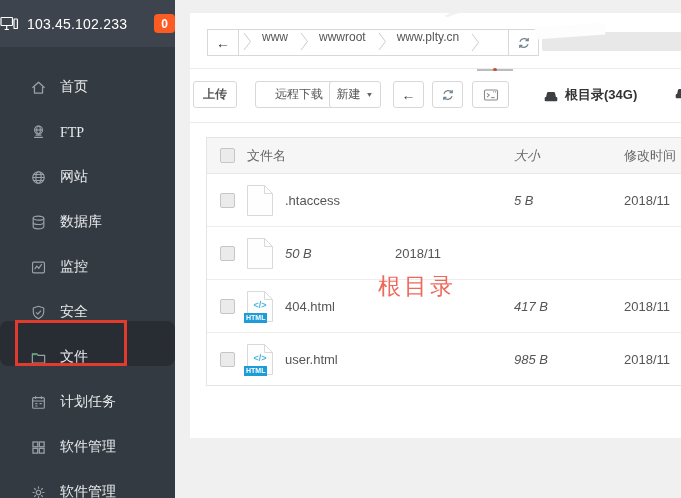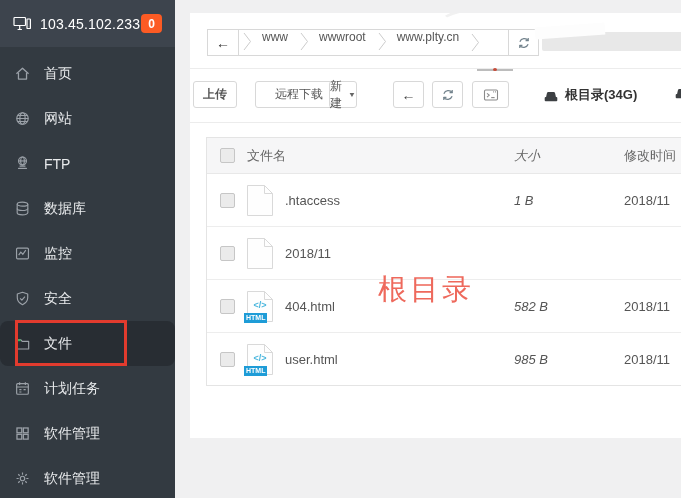--- a/index.html
+++ b/index.html
@@ -1,27 +1,27 @@
 <!DOCTYPE html>
 <html><head>
 <meta charset="utf-8">
 <style>
   html,body{margin:0;padding:0;background:#fff;}
   .app{position:relative;width:681px;height:498px;overflow:hidden;
        background:#f0f0f1;font-family:"Liberation Sans","DejaVu Sans",sans-serif;
        -webkit-font-smoothing:antialiased;}
   
   .sidebar{position:absolute;left:0;top:0;width:175px;height:498px;background:#333a41;}
-  .sb-header{height:47px;background:#3d444d;display:flex;align-items:center;padding:0 13px;}
+  .sb-header{height:47px;background:#3d444d;display:flex;align-items:center;padding:0 0;}
   .sb-header .hicon{display:flex;margin-right:8px;}
   .sb-ip{color:#fff;font-size:14px;flex:1;letter-spacing:.2px;}
   .sb-badge{min-width:13px;height:19px;padding:0 4px;background:#fc5b24;border-radius:4px;
             color:#fff;font-size:12px;font-weight:bold;display:flex;align-items:center;justify-content:center;}
   .menu{padding-top:4px;}
-  .menu-item{height:45px;display:flex;align-items:center;padding-left:14px;cursor:pointer;}
+  .menu-item{height:45px;display:flex;align-items:flex-end;padding-left:30px;cursor:pointer;font-family:Liberation Serif, serif;}
   .menu-item.active{background:#282d33;border-radius:8px;}
   .micon{width:17px;height:17px;display:flex;margin-right:13px;color:#9ba1a8;}
   .mlabel{color:#e8eaec;font-size:14px;}
   .ann-box{position:absolute;left:15px;top:320px;width:106px;height:40px;
            border:3px solid #e23b2e;pointer-events:none;}
   
   .panel{position:absolute;left:190px;top:13px;width:491px;height:425px;background:#fff;overflow:hidden;}
   .crumb{position:absolute;left:17px;top:16px;width:330px;height:25px;border:1px solid #d8d8d8;
          display:flex;align-items:stretch;background:#fff;font-size:12px;color:#555;}
   .crumb-back{width:30px;display:flex;align-items:center;justify-content:center;
@@ -37,21 +37,21 @@
   .smudge1{position:absolute;left:250px;top:-6px;width:70px;height:16px;border:3px solid #f1f1f1;
            border-color:#f1f1f1 transparent transparent transparent;border-radius:50%;transform:rotate(-6deg);}
   .smudge2{position:absolute;left:345px;top:12px;width:70px;height:12px;background:#fdfdfd;transform:rotate(-4deg);}
   .divider{position:absolute;left:0;right:0;height:0;border-top:1px solid #ececec;}
   .div1{top:55px;} .div2{top:109px;}
   .tbtn{position:absolute;top:68px;height:27px;box-sizing:border-box;background:#fff;
         border:1px solid #d8d8d8;border-radius:3px;color:#555;font-size:12px;
         display:flex;align-items:center;justify-content:center;cursor:pointer;}
   .btn-upload{left:3px;width:44px;font-weight:bold;}
   .btn-remote{left:65px;width:88px;}
-  .btn-new{left:139px;width:28px;}
+  .btn-new{left:139px;width:52px;}
   .btn-new .caret{font-size:8px;color:#666;margin-left:5px;transform:scaleY(.85);}
   .btn-back{left:203px;width:31px;font-size:14px;font-weight:bold;color:#444;}
   .btn-refresh{left:242px;width:31px;}
   .btn-term{left:282px;width:37px;}
   .rootdir{position:absolute;left:353px;top:70px;height:24px;display:flex;align-items:center;
            color:#333;font-size:13px;cursor:pointer;font-weight:bold;}
   .rootdir .dico{display:flex;margin-right:6px;}
   .edge-drive{position:absolute;right:-9px;top:72px;display:flex;}
   .ann-line{position:absolute;left:287px;top:56px;width:36px;border-top:2px solid #bcbcbc;}
   .ann-dot{position:absolute;left:303px;top:55px;width:4px;height:3px;background:#c64a38;border-radius:50%;}
@@ -67,21 +67,21 @@
   .c-icon{width:38px;display:flex;}
   .c-name{width:229px;cursor:pointer;}
   .h-name{width:267px;}
   .c-size{width:110px;font-style:italic;}
   .c-mtime{flex:1;white-space:nowrap;overflow:hidden;}
   .file-ico{position:relative;width:26px;height:31px;}
   .code-glyph{position:absolute;left:0;top:9px;width:26px;text-align:center;
               color:#49b6dd;font-size:9px;font-weight:bold;letter-spacing:0;}
   .html-badge{position:absolute;left:-3px;bottom:-1px;background:#1e9cd7;color:#fff;
               font-size:7px;font-weight:bold;padding:1px 2px;line-height:1.1;}
-  .red-note{position:absolute;left:378px;top:275px;color:#ee695c;font-size:29px;line-height:1;
+  .red-note{position:absolute;left:378px;top:275px;color:#ee695c;font-size:23px;line-height:1;
             font-family:"DejaVu Serif","Liberation Serif",serif;letter-spacing:3px;pointer-events:none;}
 </style>
 </head>
 <body>
 
 <div class="app">
 
   <aside class="sidebar">
     <div class="sb-header">
       <span class="hicon">
@@ -102,37 +102,37 @@
           <svg viewBox="0 0 16 16" width="17" height="17" fill="none" stroke="currentColor" stroke-width="1.2" stroke-linejoin="round">
             <path d="M2.3 8.3 8 3l5.7 5.3"></path>
               <path d="M4.2 7.4V13.2h7.6V7.4"></path>
             </svg>
         </span>
         <span class="mlabel">首页</span>
       </div>
       <div class="menu-item">
         <span class="micon">
           <svg viewBox="0 0 16 16" width="17" height="17" fill="none" stroke="currentColor" stroke-width="1.1">
-            <circle cx="8" cy="8" r="5.4"></circle>
-              <ellipse cx="8" cy="8" rx="2.5" ry="5.4"></ellipse>
-              <path d="M2.6 8h10.8M3.4 5.2h9.2M3.4 10.8h9.2"></path>
-            </svg>
-        </span>
-        <span class="mlabel">网站</span>
-      </div>
-      <div class="menu-item">
-        <span class="micon">
-          <svg viewBox="0 0 16 16" width="17" height="17" fill="none" stroke="currentColor" stroke-width="1.1">
             <circle cx="8" cy="5.6" r="3.7"></circle>
               <ellipse cx="8" cy="5.6" rx="1.7" ry="3.7"></ellipse>
               <path d="M4.3 5.6h7.4"></path>
             <path d="M5.6 10.4h4.8M4.3 12.6h7.4" stroke-linecap="round"></path>
             </svg>
         </span>
         <span class="mlabel">FTP</span>
+      </div>
+      <div class="menu-item">
+        <span class="micon">
+          <svg viewBox="0 0 16 16" width="17" height="17" fill="none" stroke="currentColor" stroke-width="1.1">
+            <circle cx="8" cy="8" r="5.4"></circle>
+              <ellipse cx="8" cy="8" rx="2.5" ry="5.4"></ellipse>
+              <path d="M2.6 8h10.8M3.4 5.2h9.2M3.4 10.8h9.2"></path>
+            </svg>
+        </span>
+        <span class="mlabel">网站</span>
       </div>
       <div class="menu-item">
         <span class="micon">
           <svg viewBox="0 0 16 16" width="17" height="17" fill="none" stroke="currentColor" stroke-width="1.1">
             <ellipse cx="8" cy="3.9" rx="5" ry="1.9"></ellipse>
             <path d="M3 3.9v8.2c0 1.05 2.24 1.9 5 1.9s5-.85 5-1.9V3.9"></path>
             <path d="M3 8c0 1.05 2.24 1.9 5 1.9S13 9.05 13 8"></path>
             </svg>
         </span>
         <span class="mlabel">数据库</span>
@@ -310,55 +310,56 @@
         </div>
         <div class="c-icon">
           <div class="file-ico">
             <svg width="26" height="31" viewBox="0 0 26 31">
                 <path d="M.5 .5h17l8 8v22H.5z" fill="#fefefe" stroke="#d9d9d9"></path>
                 <path d="M17.5 .5v8h8" fill="none" stroke="#d9d9d9"></path>
               </svg>
           </div>
         </div>
         <div class="c-name">.htaccess</div>
-        <div class="c-size">1 B</div>
+        <div class="c-size">5 B</div>
         <div class="c-mtime">2018/11</div>
       </div>
 
       <div class="trow">
         <div class="c-check">
           <div class="checkbox"></div>
         </div>
         <div class="c-icon">
           <div class="file-ico">
             <svg width="26" height="31" viewBox="0 0 26 31">
                 <path d="M.5 .5h17l8 8v22H.5z" fill="#fefefe" stroke="#d9d9d9"></path>
                 <path d="M17.5 .5v8h8" fill="none" stroke="#d9d9d9"></path>
               </svg>
           </div>
         </div>
+        <div class="c-size">50 B</div>
         <div class="c-mtime">2018/11</div>
       </div>
 
       <div class="trow">
         <div class="c-check">
           <div class="checkbox"></div>
         </div>
         <div class="c-icon">
           <div class="file-ico">
             <svg width="26" height="31" viewBox="0 0 26 31">
                 <path d="M.5 .5h17l8 8v22H.5z" fill="#fefefe" stroke="#d9d9d9"></path>
                 <path d="M17.5 .5v8h8" fill="none" stroke="#d9d9d9"></path>
               </svg>
             <div class="code-glyph">&lt;/&gt;</div>
             <div class="html-badge">HTML</div>
           </div>
         </div>
         <div class="c-name">404.html</div>
-        <div class="c-size">582 B</div>
+        <div class="c-size">417 B</div>
         <div class="c-mtime">2018/11</div>
       </div>
 
       <div class="trow">
         <div class="c-check">
           <div class="checkbox"></div>
         </div>
         <div class="c-icon">
           <div class="file-ico">
             <svg width="26" height="31" viewBox="0 0 26 31">

